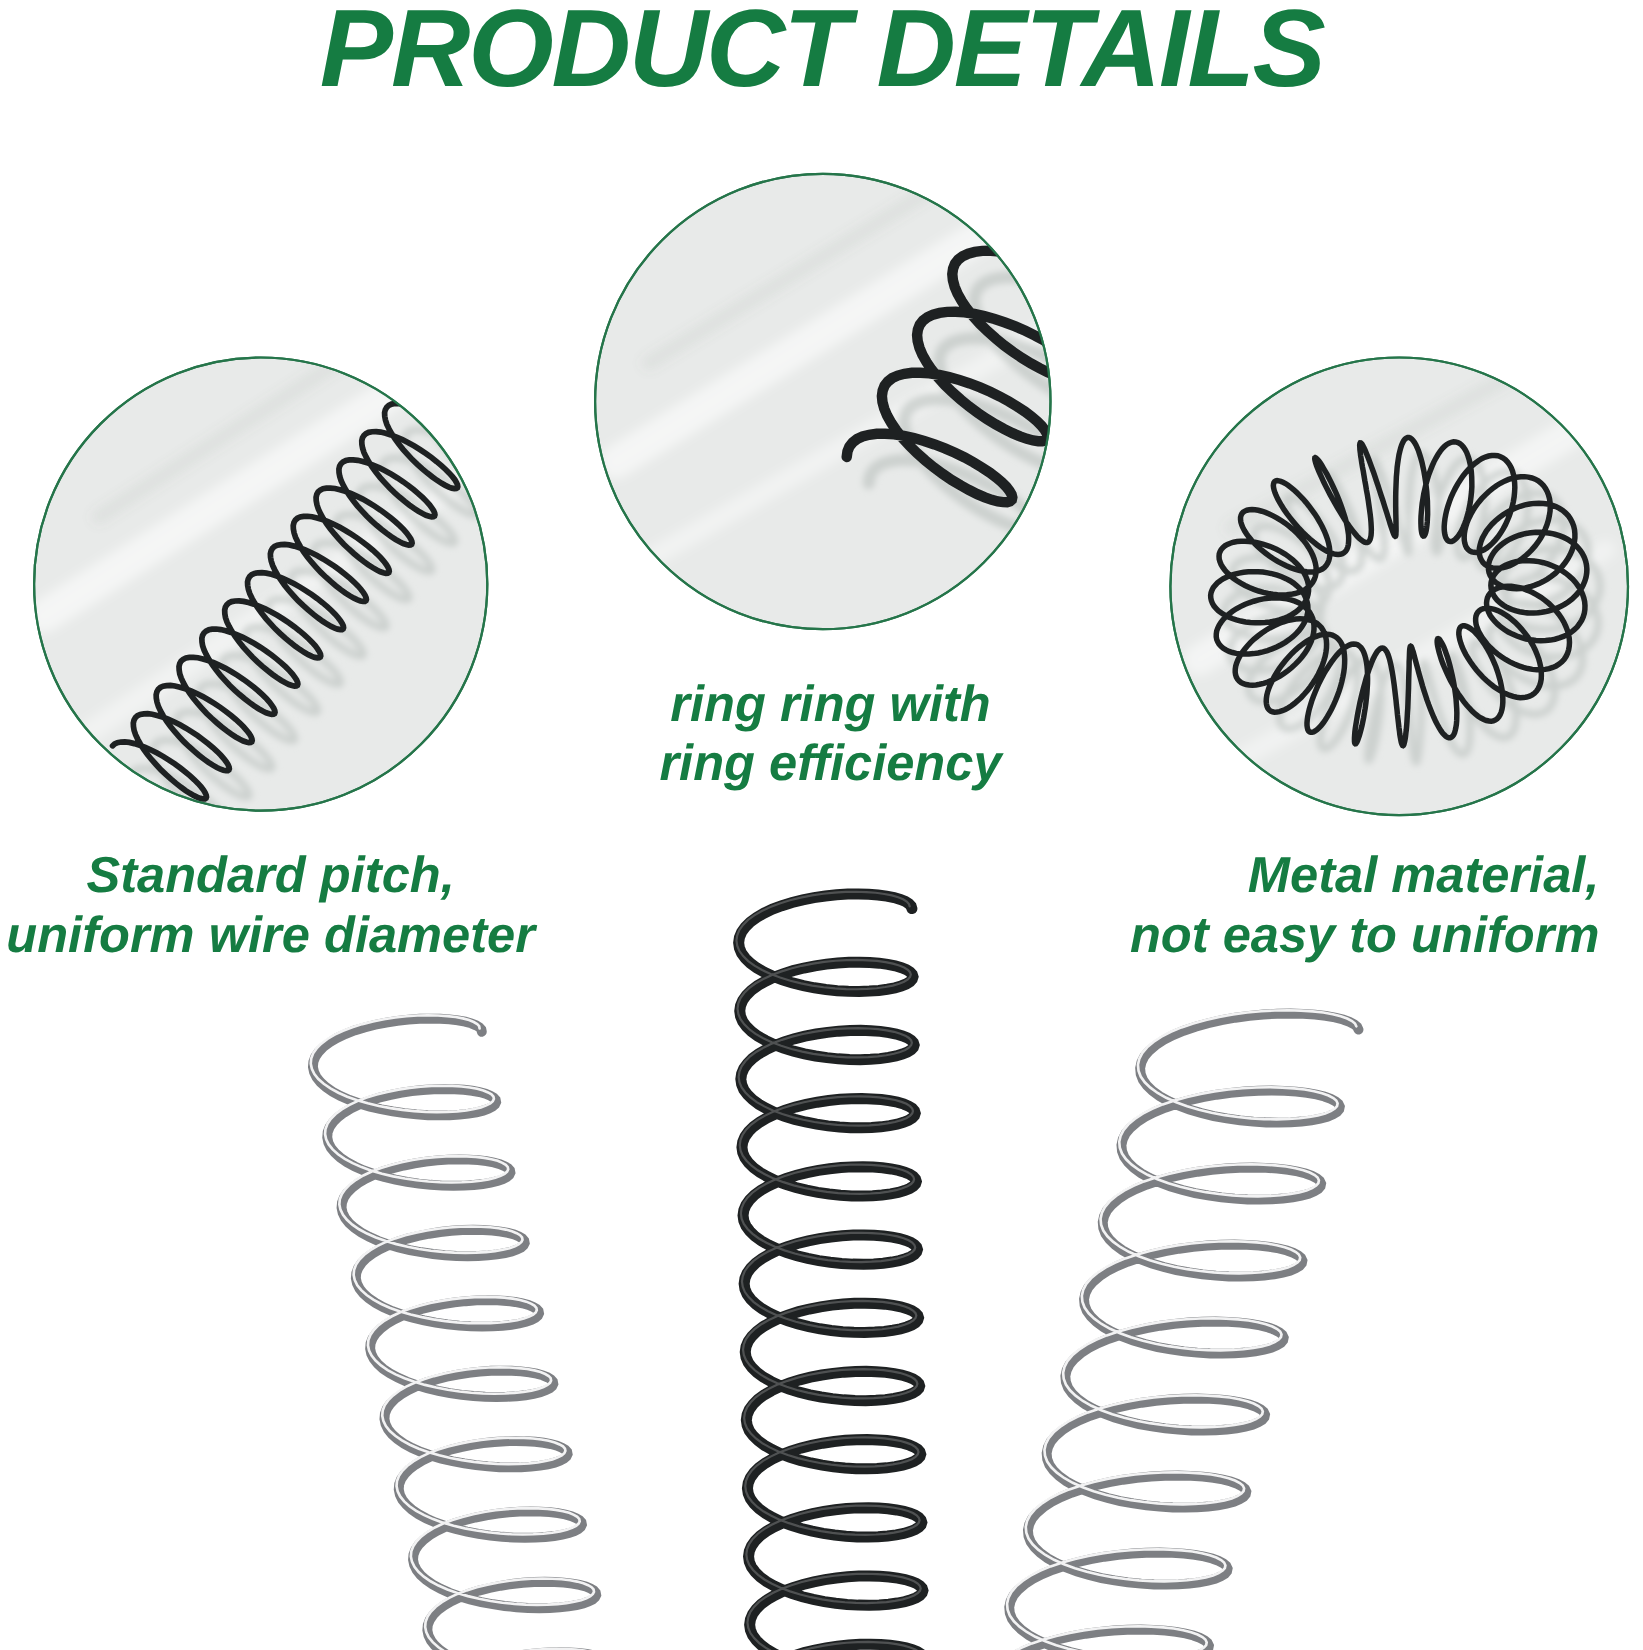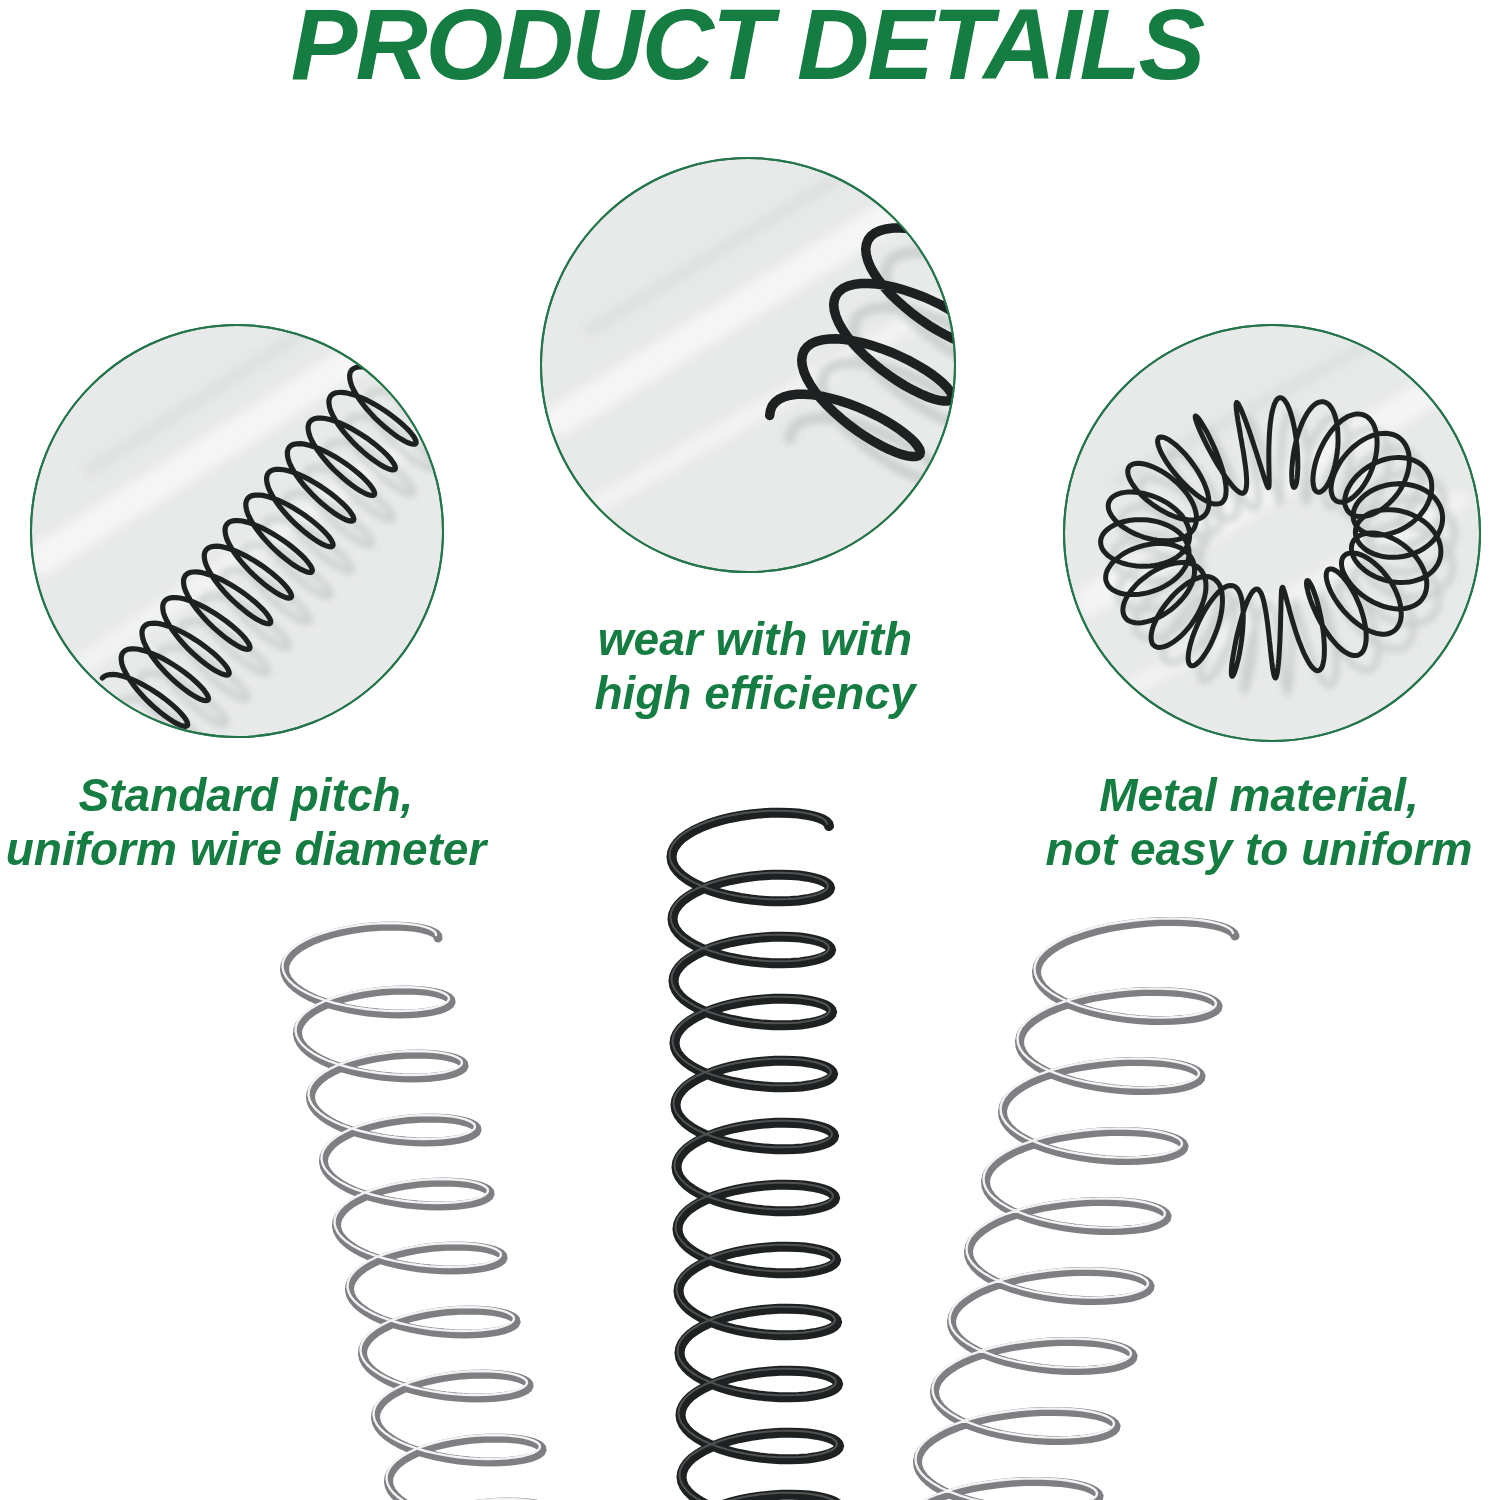--- a/index.html
+++ b/index.html
@@ -13,21 +13,21 @@
     letter-spacing:-2px;color:var(--accent-green,#157c42);white-space:nowrap;
   }
   .cap{
     position:absolute;text-align:center;
     font-style:italic;font-weight:700;font-size:46px;line-height:54px;
     color:var(--accent-green,#157c42);
   }
   .cap-line{white-space:nowrap;}
   .cap-left{left:-14px;width:520px;top:768px;}
   .cap-mid{left:535px;width:440px;top:612px;}
-  .cap-right{left:1024px;width:470px;top:768px;}
+  .cap-right{left:984px;width:470px;top:768px;text-align:right;}
   svg.art{position:absolute;left:0;top:0;}
   .disc{fill:var(--photo-background,#e8eae9);stroke:var(--circle-border-green,#25754a);stroke-width:2;}
   .disc-ring{fill:none;stroke:var(--circle-border-green,#25754a);stroke-width:2;}
   .wire-dark{fill:none;stroke:var(--wire-dark,#1e2122);stroke-linecap:round;}
   .wire-gray{fill:none;stroke:var(--wire-gray,#7d7f83);stroke-linecap:round;}
   .wire-shadow{fill:none;stroke:#bcc1bf;stroke-linecap:round;opacity:.62;}
   .streak-w{stroke:#ffffff;stroke-linecap:round;}
   .streak-d{stroke:#6e7a74;stroke-linecap:round;}
   .hl-strong{fill:none;stroke:#ffffff;stroke-width:2.4;opacity:.9;stroke-linecap:round;}
   .hl-soft{fill:none;stroke:#ffffff;stroke-width:2;opacity:.22;stroke-linecap:round;}
@@ -118,21 +118,21 @@
       <path id="spring-br" class="wire-gray" stroke-width="9" d="M1235.0,936.0 L1233.8,933.5 L1231.1,931.2 L1226.7,928.9 L1220.9,926.8 L1213.6,925.0 L1205.1,923.5 L1195.4,922.4 L1184.7,921.7 L1173.2,921.4 L1161.0,921.6 L1148.5,922.3 L1135.8,923.5 L1123.0,925.2 L1110.5,927.4 L1098.3,930.2 L1086.8,933.4 L1076.1,937.0 L1066.4,941.0 L1057.9,945.4 L1050.6,950.2 L1044.8,955.1 L1040.4,960.3 L1037.7,965.6 L1036.5,971.0 L1037.0,976.4 L1039.0,981.7 L1042.7,986.9 L1047.8,991.8 L1054.4,996.6 L1062.2,1001.0 L1071.2,1005.0 L1081.2,1008.6 L1092.0,1011.8 L1103.4,1014.6 L1115.2,1016.8 L1127.3,1018.5 L1139.3,1019.7 L1151.1,1020.4 L1162.5,1020.6 L1173.3,1020.3 L1183.3,1019.6 L1192.3,1018.5 L1200.1,1017.0 L1206.7,1015.2 L1211.8,1013.1 L1215.5,1010.8 L1217.5,1008.5 L1218.0,1006.0 L1216.8,1003.5 L1214.1,1001.2 L1209.7,998.9 L1203.9,996.8 L1196.6,995.0 L1188.1,993.5 L1178.4,992.4 L1167.7,991.7 L1156.2,991.4 L1144.0,991.6 L1131.5,992.3 L1118.8,993.5 L1106.0,995.2 L1093.5,997.4 L1081.3,1000.2 L1069.8,1003.4 L1059.1,1007.0 L1049.4,1011.0 L1040.9,1015.4 L1033.6,1020.2 L1027.8,1025.1 L1023.4,1030.3 L1020.7,1035.6 L1019.5,1041.0 L1020.0,1046.4 L1022.0,1051.7 L1025.7,1056.9 L1030.8,1061.8 L1037.4,1066.6 L1045.2,1071.0 L1054.2,1075.0 L1064.2,1078.6 L1075.0,1081.8 L1086.4,1084.6 L1098.2,1086.8 L1110.3,1088.5 L1122.3,1089.7 L1134.1,1090.4 L1145.5,1090.6 L1156.3,1090.3 L1166.3,1089.6 L1175.3,1088.5 L1183.1,1087.0 L1189.7,1085.2 L1194.8,1083.1 L1198.5,1080.8 L1200.5,1078.5 L1201.0,1076.0 L1199.8,1073.5 L1197.1,1071.2 L1192.7,1068.9 L1186.9,1066.8 L1179.6,1065.0 L1171.1,1063.5 L1161.4,1062.4 L1150.7,1061.7 L1139.2,1061.4 L1127.0,1061.6 L1114.5,1062.3 L1101.8,1063.5 L1089.0,1065.2 L1076.5,1067.4 L1064.3,1070.2 L1052.8,1073.4 L1042.1,1077.0 L1032.4,1081.0 L1023.9,1085.4 L1016.6,1090.2 L1010.8,1095.1 L1006.4,1100.3 L1003.7,1105.6 L1002.5,1111.0 L1003.0,1116.4 L1005.0,1121.7 L1008.7,1126.9 L1013.8,1131.8 L1020.4,1136.6 L1028.2,1141.0 L1037.2,1145.0 L1047.2,1148.6 L1058.0,1151.8 L1069.4,1154.6 L1081.2,1156.8 L1093.2,1158.5 L1105.3,1159.7 L1117.1,1160.4 L1128.5,1160.6 L1139.3,1160.3 L1149.3,1159.6 L1158.3,1158.5 L1166.1,1157.0 L1172.7,1155.2 L1177.8,1153.1 L1181.5,1150.8 L1183.5,1148.5 L1184.0,1146.0 L1182.8,1143.5 L1180.1,1141.2 L1175.7,1138.9 L1169.9,1136.8 L1162.6,1135.0 L1154.1,1133.5 L1144.4,1132.4 L1133.7,1131.7 L1122.2,1131.4 L1110.0,1131.6 L1097.5,1132.3 L1084.8,1133.5 L1072.0,1135.2 L1059.5,1137.4 L1047.3,1140.2 L1035.8,1143.4 L1025.1,1147.0 L1015.4,1151.0 L1006.9,1155.4 L999.6,1160.2 L993.8,1165.1 L989.4,1170.3 L986.7,1175.6 L985.5,1181.0 L986.0,1186.4 L988.0,1191.7 L991.7,1196.9 L996.8,1201.8 L1003.4,1206.6 L1011.2,1211.0 L1020.2,1215.0 L1030.2,1218.6 L1041.0,1221.8 L1052.4,1224.6 L1064.2,1226.8 L1076.2,1228.5 L1088.3,1229.7 L1100.1,1230.4 L1111.5,1230.6 L1122.3,1230.3 L1132.3,1229.6 L1141.3,1228.5 L1149.1,1227.0 L1155.7,1225.2 L1160.8,1223.1 L1164.5,1220.8 L1166.5,1218.5 L1167.0,1216.0 L1165.8,1213.5 L1163.1,1211.2 L1158.7,1208.9 L1152.9,1206.8 L1145.6,1205.0 L1137.1,1203.5 L1127.4,1202.4 L1116.7,1201.7 L1105.2,1201.4 L1093.0,1201.6 L1080.5,1202.3 L1067.8,1203.5 L1055.0,1205.2 L1042.5,1207.4 L1030.3,1210.2 L1018.8,1213.4 L1008.1,1217.0 L998.4,1221.0 L989.9,1225.4 L982.6,1230.2 L976.8,1235.1 L972.4,1240.3 L969.7,1245.6 L968.5,1251.0 L969.0,1256.4 L971.0,1261.7 L974.7,1266.9 L979.8,1271.8 L986.4,1276.6 L994.2,1281.0 L1003.2,1285.0 L1013.2,1288.6 L1024.0,1291.8 L1035.4,1294.6 L1047.2,1296.8 L1059.2,1298.5 L1071.3,1299.7 L1083.1,1300.4 L1094.5,1300.6 L1105.3,1300.3 L1115.3,1299.6 L1124.3,1298.5 L1132.1,1297.0 L1138.7,1295.2 L1143.8,1293.1 L1147.5,1290.8 L1149.5,1288.5 L1150.0,1286.0 L1148.8,1283.5 L1146.1,1281.2 L1141.7,1278.9 L1135.9,1276.8 L1128.6,1275.0 L1120.1,1273.5 L1110.4,1272.4 L1099.7,1271.7 L1088.2,1271.4 L1076.0,1271.6 L1063.5,1272.3 L1050.8,1273.5 L1038.0,1275.2 L1025.5,1277.4 L1013.3,1280.2 L1001.8,1283.4 L991.1,1287.0 L981.4,1291.0 L972.9,1295.4 L965.6,1300.2 L959.8,1305.1 L955.4,1310.3 L952.7,1315.6 L951.5,1321.0 L952.0,1326.4 L954.0,1331.7 L957.7,1336.9 L962.8,1341.8 L969.4,1346.6 L977.2,1351.0 L986.2,1355.0 L996.2,1358.6 L1007.0,1361.8 L1018.4,1364.6 L1030.2,1366.8 L1042.2,1368.5 L1054.3,1369.7 L1066.1,1370.4 L1077.5,1370.6 L1088.3,1370.3 L1098.3,1369.6 L1107.3,1368.5 L1115.1,1367.0 L1121.7,1365.2 L1126.8,1363.1 L1130.5,1360.8 L1132.5,1358.5 L1133.0,1356.0 L1131.8,1353.5 L1129.1,1351.2 L1124.7,1348.9 L1118.9,1346.8 L1111.6,1345.0 L1103.1,1343.5 L1093.4,1342.4 L1082.7,1341.7 L1071.2,1341.4 L1059.0,1341.6 L1046.5,1342.3 L1033.8,1343.5 L1021.0,1345.2 L1008.5,1347.4 L996.3,1350.2 L984.8,1353.4 L974.1,1357.0 L964.4,1361.0 L955.9,1365.4 L948.6,1370.2 L942.8,1375.1 L938.4,1380.3 L935.7,1385.6 L934.5,1391.0 L935.0,1396.4 L937.0,1401.7 L940.7,1406.9 L945.8,1411.8 L952.4,1416.6 L960.2,1421.0 L969.2,1425.0 L979.2,1428.6 L990.0,1431.8 L1001.4,1434.6 L1013.2,1436.8 L1025.2,1438.5 L1037.3,1439.7 L1049.1,1440.4 L1060.5,1440.6 L1071.3,1440.3 L1081.3,1439.6 L1090.3,1438.5 L1098.1,1437.0 L1104.7,1435.2 L1109.8,1433.1 L1113.5,1430.8 L1115.5,1428.5 L1116.0,1426.0 L1114.8,1423.5 L1112.1,1421.2 L1107.7,1418.9 L1101.9,1416.8 L1094.6,1415.0 L1086.1,1413.5 L1076.4,1412.4 L1065.7,1411.7 L1054.2,1411.4 L1042.0,1411.6 L1029.5,1412.3 L1016.8,1413.5 L1004.0,1415.2 L991.5,1417.4 L979.3,1420.2 L967.8,1423.4 L957.1,1427.0 L947.4,1431.0 L938.9,1435.4 L931.6,1440.2 L925.8,1445.1 L921.4,1450.3 L918.7,1455.6 L917.5,1461.0 L918.0,1466.4 L920.0,1471.7 L923.7,1476.9 L928.8,1481.8 L935.4,1486.6 L943.2,1491.0 L952.2,1495.0 L962.2,1498.6 L973.0,1501.8 L984.4,1504.6 L996.2,1506.8 L1008.2,1508.5 L1020.3,1509.7 L1032.1,1510.4 L1043.5,1510.6 L1054.3,1510.3 L1064.3,1509.6 L1073.3,1508.5 L1081.1,1507.0 L1087.7,1505.2 L1092.8,1503.1 L1096.5,1500.8 L1098.5,1498.5 L1099.0,1496.0 L1097.8,1493.5 L1095.1,1491.2 L1090.7,1488.9 L1084.9,1486.8 L1077.6,1485.0 L1069.1,1483.5 L1059.4,1482.4 L1048.7,1481.7 L1037.2,1481.4 L1025.0,1481.6 L1012.5,1482.3 L999.8,1483.5 L987.0,1485.2 L974.5,1487.4 L962.3,1490.2 L950.8,1493.4 L940.1,1497.0 L930.4,1501.0 L921.9,1505.4 L914.6,1510.2 L908.8,1515.1 L904.4,1520.3 L901.7,1525.6 L900.5,1531.0 L901.0,1536.4 L903.0,1541.7 L906.7,1546.9 L911.8,1551.8 L918.4,1556.6"></path>
       <path id="spring-br-hl" class="hl-strong" transform="translate(-2,-3)" d="M1235.0,936.0 L1233.8,933.5 L1231.1,931.2 L1226.7,928.9 L1220.9,926.8 L1213.6,925.0 L1205.1,923.5 L1195.4,922.4 L1184.7,921.7 L1173.2,921.4 L1161.0,921.6 L1148.5,922.3 L1135.8,923.5 L1123.0,925.2 L1110.5,927.4 L1098.3,930.2 L1086.8,933.4 L1076.1,937.0 L1066.4,941.0 L1057.9,945.4 L1050.6,950.2 L1044.8,955.1 L1040.4,960.3 L1037.7,965.6 L1036.5,971.0 L1037.0,976.4 L1039.0,981.7 L1042.7,986.9 L1047.8,991.8 L1054.4,996.6 L1062.2,1001.0 L1071.2,1005.0 L1081.2,1008.6 L1092.0,1011.8 L1103.4,1014.6 L1115.2,1016.8 L1127.3,1018.5 L1139.3,1019.7 L1151.1,1020.4 L1162.5,1020.6 L1173.3,1020.3 L1183.3,1019.6 L1192.3,1018.5 L1200.1,1017.0 L1206.7,1015.2 L1211.8,1013.1 L1215.5,1010.8 L1217.5,1008.5 L1218.0,1006.0 L1216.8,1003.5 L1214.1,1001.2 L1209.7,998.9 L1203.9,996.8 L1196.6,995.0 L1188.1,993.5 L1178.4,992.4 L1167.7,991.7 L1156.2,991.4 L1144.0,991.6 L1131.5,992.3 L1118.8,993.5 L1106.0,995.2 L1093.5,997.4 L1081.3,1000.2 L1069.8,1003.4 L1059.1,1007.0 L1049.4,1011.0 L1040.9,1015.4 L1033.6,1020.2 L1027.8,1025.1 L1023.4,1030.3 L1020.7,1035.6 L1019.5,1041.0 L1020.0,1046.4 L1022.0,1051.7 L1025.7,1056.9 L1030.8,1061.8 L1037.4,1066.6 L1045.2,1071.0 L1054.2,1075.0 L1064.2,1078.6 L1075.0,1081.8 L1086.4,1084.6 L1098.2,1086.8 L1110.3,1088.5 L1122.3,1089.7 L1134.1,1090.4 L1145.5,1090.6 L1156.3,1090.3 L1166.3,1089.6 L1175.3,1088.5 L1183.1,1087.0 L1189.7,1085.2 L1194.8,1083.1 L1198.5,1080.8 L1200.5,1078.5 L1201.0,1076.0 L1199.8,1073.5 L1197.1,1071.2 L1192.7,1068.9 L1186.9,1066.8 L1179.6,1065.0 L1171.1,1063.5 L1161.4,1062.4 L1150.7,1061.7 L1139.2,1061.4 L1127.0,1061.6 L1114.5,1062.3 L1101.8,1063.5 L1089.0,1065.2 L1076.5,1067.4 L1064.3,1070.2 L1052.8,1073.4 L1042.1,1077.0 L1032.4,1081.0 L1023.9,1085.4 L1016.6,1090.2 L1010.8,1095.1 L1006.4,1100.3 L1003.7,1105.6 L1002.5,1111.0 L1003.0,1116.4 L1005.0,1121.7 L1008.7,1126.9 L1013.8,1131.8 L1020.4,1136.6 L1028.2,1141.0 L1037.2,1145.0 L1047.2,1148.6 L1058.0,1151.8 L1069.4,1154.6 L1081.2,1156.8 L1093.2,1158.5 L1105.3,1159.7 L1117.1,1160.4 L1128.5,1160.6 L1139.3,1160.3 L1149.3,1159.6 L1158.3,1158.5 L1166.1,1157.0 L1172.7,1155.2 L1177.8,1153.1 L1181.5,1150.8 L1183.5,1148.5 L1184.0,1146.0 L1182.8,1143.5 L1180.1,1141.2 L1175.7,1138.9 L1169.9,1136.8 L1162.6,1135.0 L1154.1,1133.5 L1144.4,1132.4 L1133.7,1131.7 L1122.2,1131.4 L1110.0,1131.6 L1097.5,1132.3 L1084.8,1133.5 L1072.0,1135.2 L1059.5,1137.4 L1047.3,1140.2 L1035.8,1143.4 L1025.1,1147.0 L1015.4,1151.0 L1006.9,1155.4 L999.6,1160.2 L993.8,1165.1 L989.4,1170.3 L986.7,1175.6 L985.5,1181.0 L986.0,1186.4 L988.0,1191.7 L991.7,1196.9 L996.8,1201.8 L1003.4,1206.6 L1011.2,1211.0 L1020.2,1215.0 L1030.2,1218.6 L1041.0,1221.8 L1052.4,1224.6 L1064.2,1226.8 L1076.2,1228.5 L1088.3,1229.7 L1100.1,1230.4 L1111.5,1230.6 L1122.3,1230.3 L1132.3,1229.6 L1141.3,1228.5 L1149.1,1227.0 L1155.7,1225.2 L1160.8,1223.1 L1164.5,1220.8 L1166.5,1218.5 L1167.0,1216.0 L1165.8,1213.5 L1163.1,1211.2 L1158.7,1208.9 L1152.9,1206.8 L1145.6,1205.0 L1137.1,1203.5 L1127.4,1202.4 L1116.7,1201.7 L1105.2,1201.4 L1093.0,1201.6 L1080.5,1202.3 L1067.8,1203.5 L1055.0,1205.2 L1042.5,1207.4 L1030.3,1210.2 L1018.8,1213.4 L1008.1,1217.0 L998.4,1221.0 L989.9,1225.4 L982.6,1230.2 L976.8,1235.1 L972.4,1240.3 L969.7,1245.6 L968.5,1251.0 L969.0,1256.4 L971.0,1261.7 L974.7,1266.9 L979.8,1271.8 L986.4,1276.6 L994.2,1281.0 L1003.2,1285.0 L1013.2,1288.6 L1024.0,1291.8 L1035.4,1294.6 L1047.2,1296.8 L1059.2,1298.5 L1071.3,1299.7 L1083.1,1300.4 L1094.5,1300.6 L1105.3,1300.3 L1115.3,1299.6 L1124.3,1298.5 L1132.1,1297.0 L1138.7,1295.2 L1143.8,1293.1 L1147.5,1290.8 L1149.5,1288.5 L1150.0,1286.0 L1148.8,1283.5 L1146.1,1281.2 L1141.7,1278.9 L1135.9,1276.8 L1128.6,1275.0 L1120.1,1273.5 L1110.4,1272.4 L1099.7,1271.7 L1088.2,1271.4 L1076.0,1271.6 L1063.5,1272.3 L1050.8,1273.5 L1038.0,1275.2 L1025.5,1277.4 L1013.3,1280.2 L1001.8,1283.4 L991.1,1287.0 L981.4,1291.0 L972.9,1295.4 L965.6,1300.2 L959.8,1305.1 L955.4,1310.3 L952.7,1315.6 L951.5,1321.0 L952.0,1326.4 L954.0,1331.7 L957.7,1336.9 L962.8,1341.8 L969.4,1346.6 L977.2,1351.0 L986.2,1355.0 L996.2,1358.6 L1007.0,1361.8 L1018.4,1364.6 L1030.2,1366.8 L1042.2,1368.5 L1054.3,1369.7 L1066.1,1370.4 L1077.5,1370.6 L1088.3,1370.3 L1098.3,1369.6 L1107.3,1368.5 L1115.1,1367.0 L1121.7,1365.2 L1126.8,1363.1 L1130.5,1360.8 L1132.5,1358.5 L1133.0,1356.0 L1131.8,1353.5 L1129.1,1351.2 L1124.7,1348.9 L1118.9,1346.8 L1111.6,1345.0 L1103.1,1343.5 L1093.4,1342.4 L1082.7,1341.7 L1071.2,1341.4 L1059.0,1341.6 L1046.5,1342.3 L1033.8,1343.5 L1021.0,1345.2 L1008.5,1347.4 L996.3,1350.2 L984.8,1353.4 L974.1,1357.0 L964.4,1361.0 L955.9,1365.4 L948.6,1370.2 L942.8,1375.1 L938.4,1380.3 L935.7,1385.6 L934.5,1391.0 L935.0,1396.4 L937.0,1401.7 L940.7,1406.9 L945.8,1411.8 L952.4,1416.6 L960.2,1421.0 L969.2,1425.0 L979.2,1428.6 L990.0,1431.8 L1001.4,1434.6 L1013.2,1436.8 L1025.2,1438.5 L1037.3,1439.7 L1049.1,1440.4 L1060.5,1440.6 L1071.3,1440.3 L1081.3,1439.6 L1090.3,1438.5 L1098.1,1437.0 L1104.7,1435.2 L1109.8,1433.1 L1113.5,1430.8 L1115.5,1428.5 L1116.0,1426.0 L1114.8,1423.5 L1112.1,1421.2 L1107.7,1418.9 L1101.9,1416.8 L1094.6,1415.0 L1086.1,1413.5 L1076.4,1412.4 L1065.7,1411.7 L1054.2,1411.4 L1042.0,1411.6 L1029.5,1412.3 L1016.8,1413.5 L1004.0,1415.2 L991.5,1417.4 L979.3,1420.2 L967.8,1423.4 L957.1,1427.0 L947.4,1431.0 L938.9,1435.4 L931.6,1440.2 L925.8,1445.1 L921.4,1450.3 L918.7,1455.6 L917.5,1461.0 L918.0,1466.4 L920.0,1471.7 L923.7,1476.9 L928.8,1481.8 L935.4,1486.6 L943.2,1491.0 L952.2,1495.0 L962.2,1498.6 L973.0,1501.8 L984.4,1504.6 L996.2,1506.8 L1008.2,1508.5 L1020.3,1509.7 L1032.1,1510.4 L1043.5,1510.6 L1054.3,1510.3 L1064.3,1509.6 L1073.3,1508.5 L1081.1,1507.0 L1087.7,1505.2 L1092.8,1503.1 L1096.5,1500.8 L1098.5,1498.5 L1099.0,1496.0 L1097.8,1493.5 L1095.1,1491.2 L1090.7,1488.9 L1084.9,1486.8 L1077.6,1485.0 L1069.1,1483.5 L1059.4,1482.4 L1048.7,1481.7 L1037.2,1481.4 L1025.0,1481.6 L1012.5,1482.3 L999.8,1483.5 L987.0,1485.2 L974.5,1487.4 L962.3,1490.2 L950.8,1493.4 L940.1,1497.0 L930.4,1501.0 L921.9,1505.4 L914.6,1510.2 L908.8,1515.1 L904.4,1520.3 L901.7,1525.6 L900.5,1531.0 L901.0,1536.4 L903.0,1541.7 L906.7,1546.9 L911.8,1551.8 L918.4,1556.6"></path>
     </g>
   </svg>
 
   <div class="cap cap-left">
     <div class="cap-line">Standard pitch,</div>
     <div class="cap-line">uniform wire diameter</div>
   </div>
   <div class="cap cap-mid">
-    <div class="cap-line">wear with with</div>
-    <div class="cap-line">high efficiency</div>
+    <div class="cap-line">ring ring with</div>
+    <div class="cap-line">ring efficiency</div>
   </div>
   <div class="cap cap-right">
     <div class="cap-line">Metal material,</div>
     <div class="cap-line">not easy to uniform</div>
   </div>
 
 </div>
 
 </body></html>

